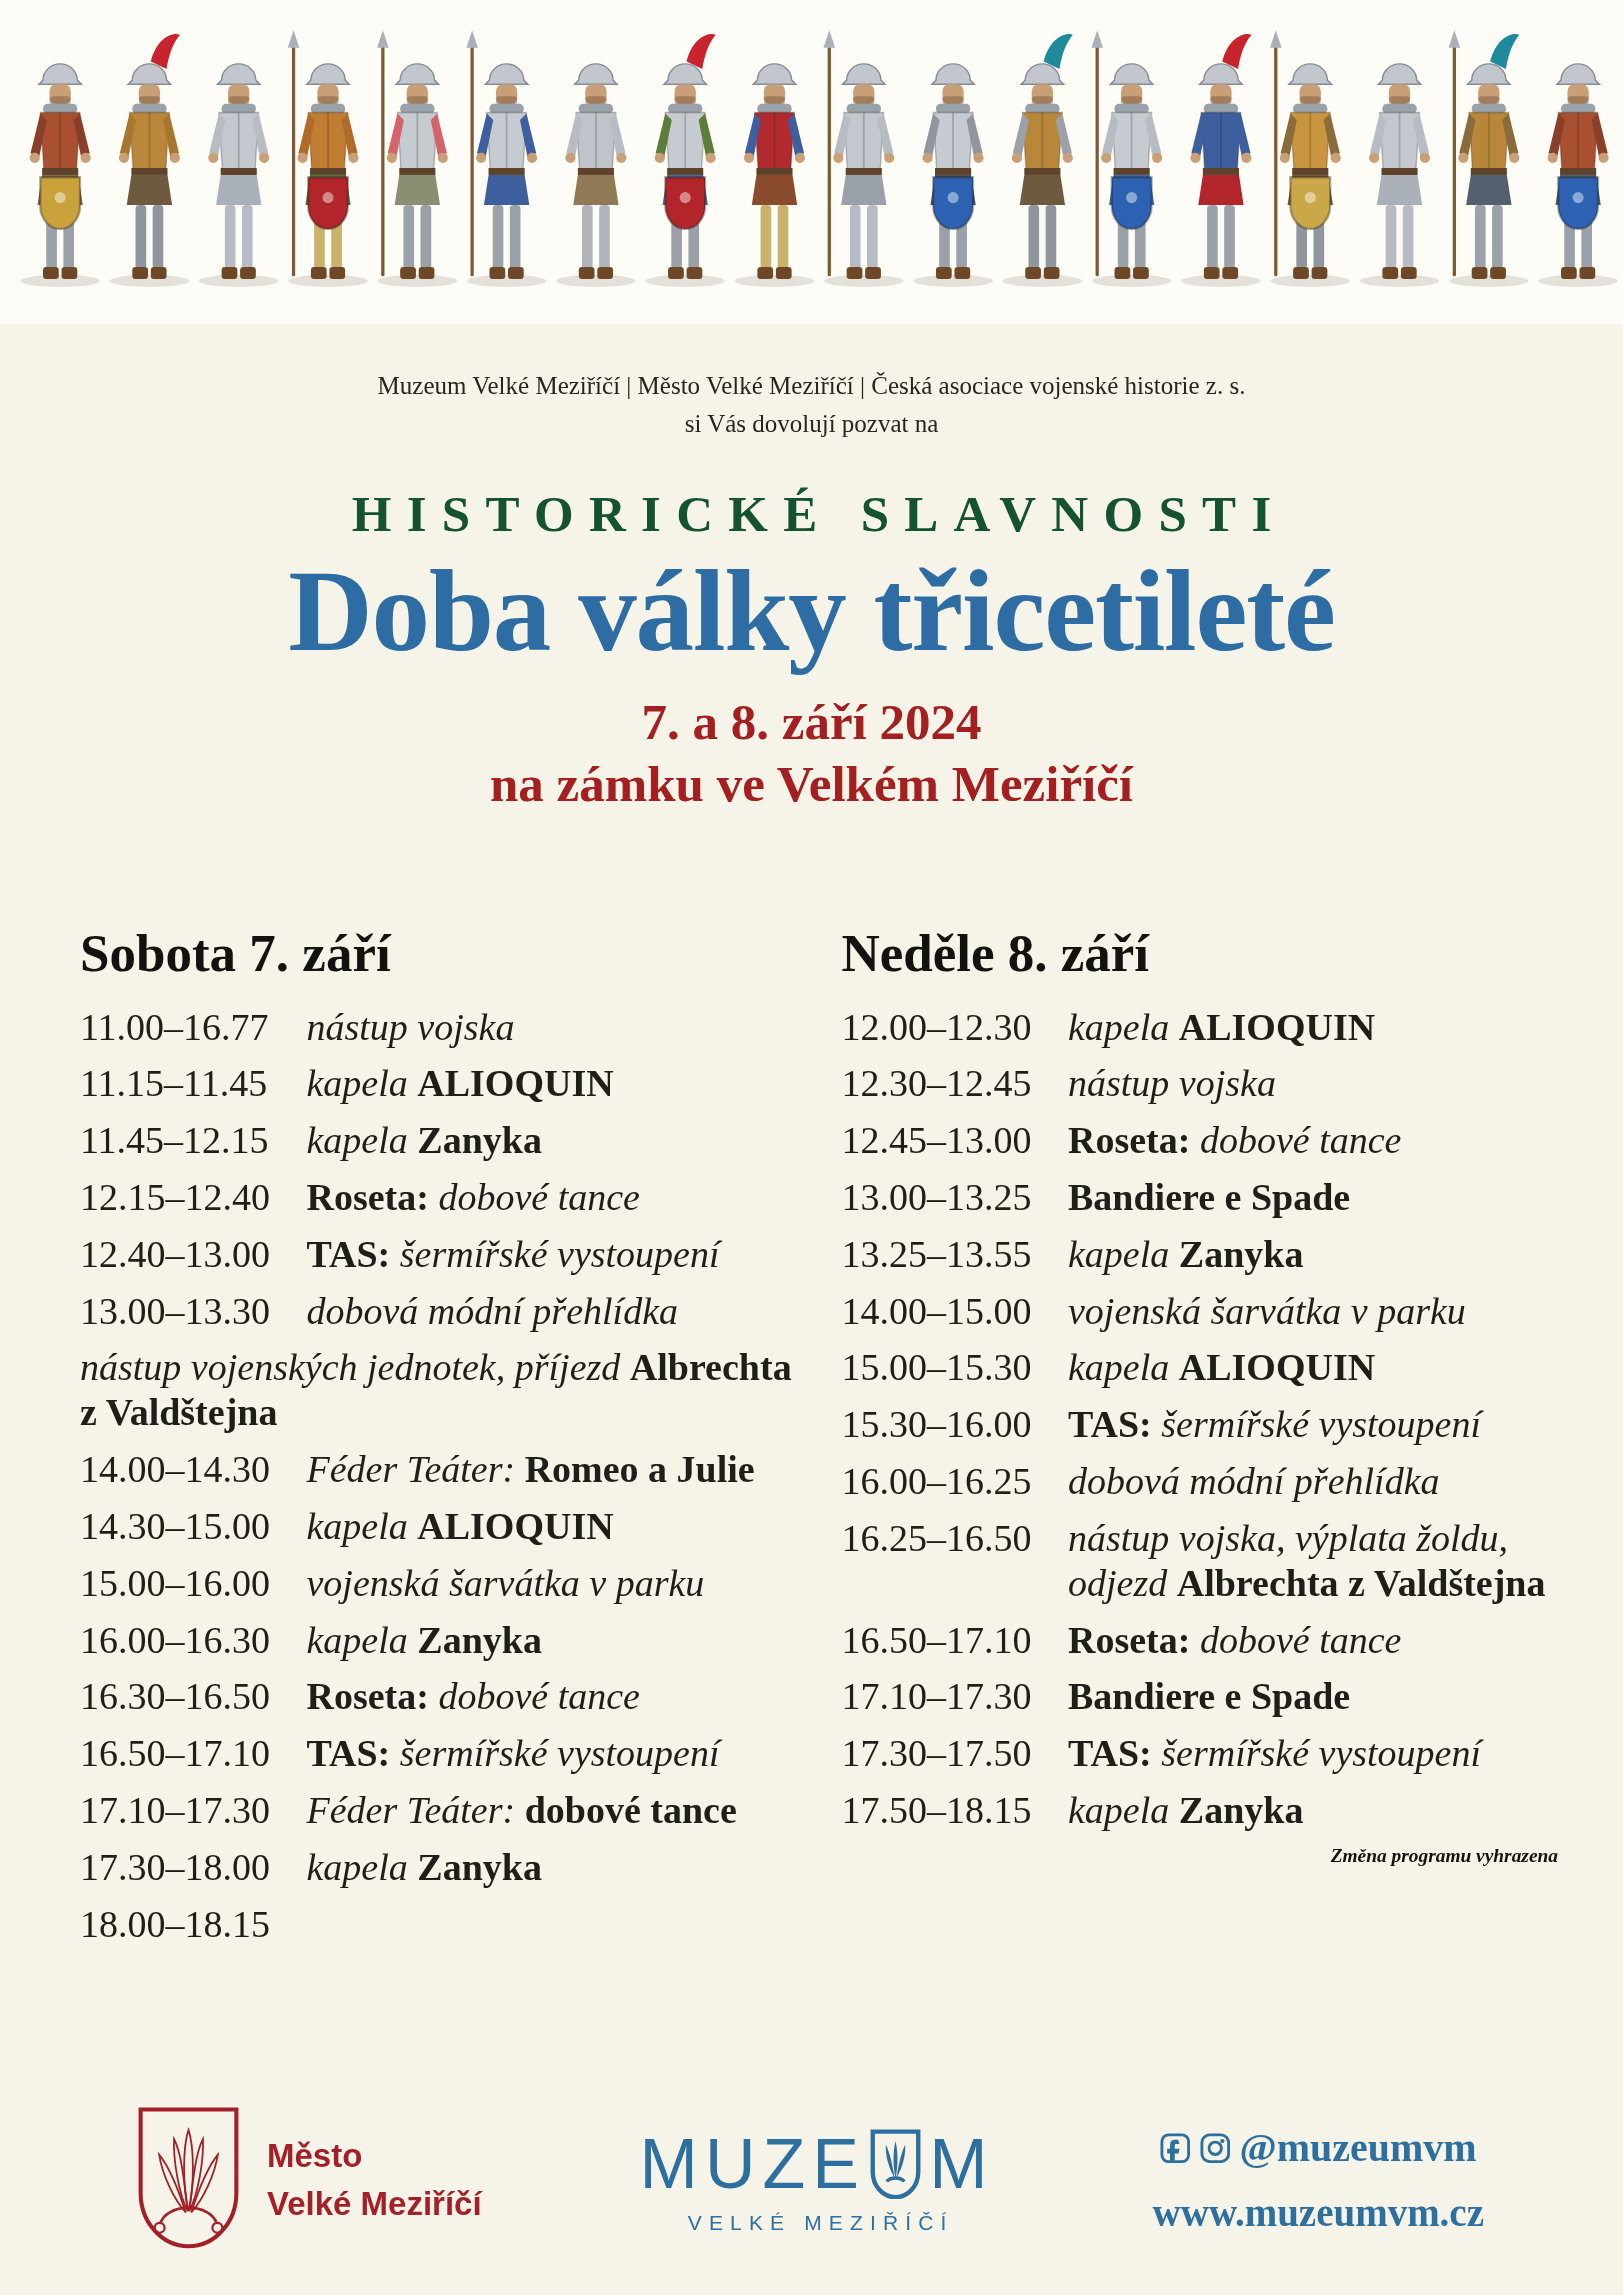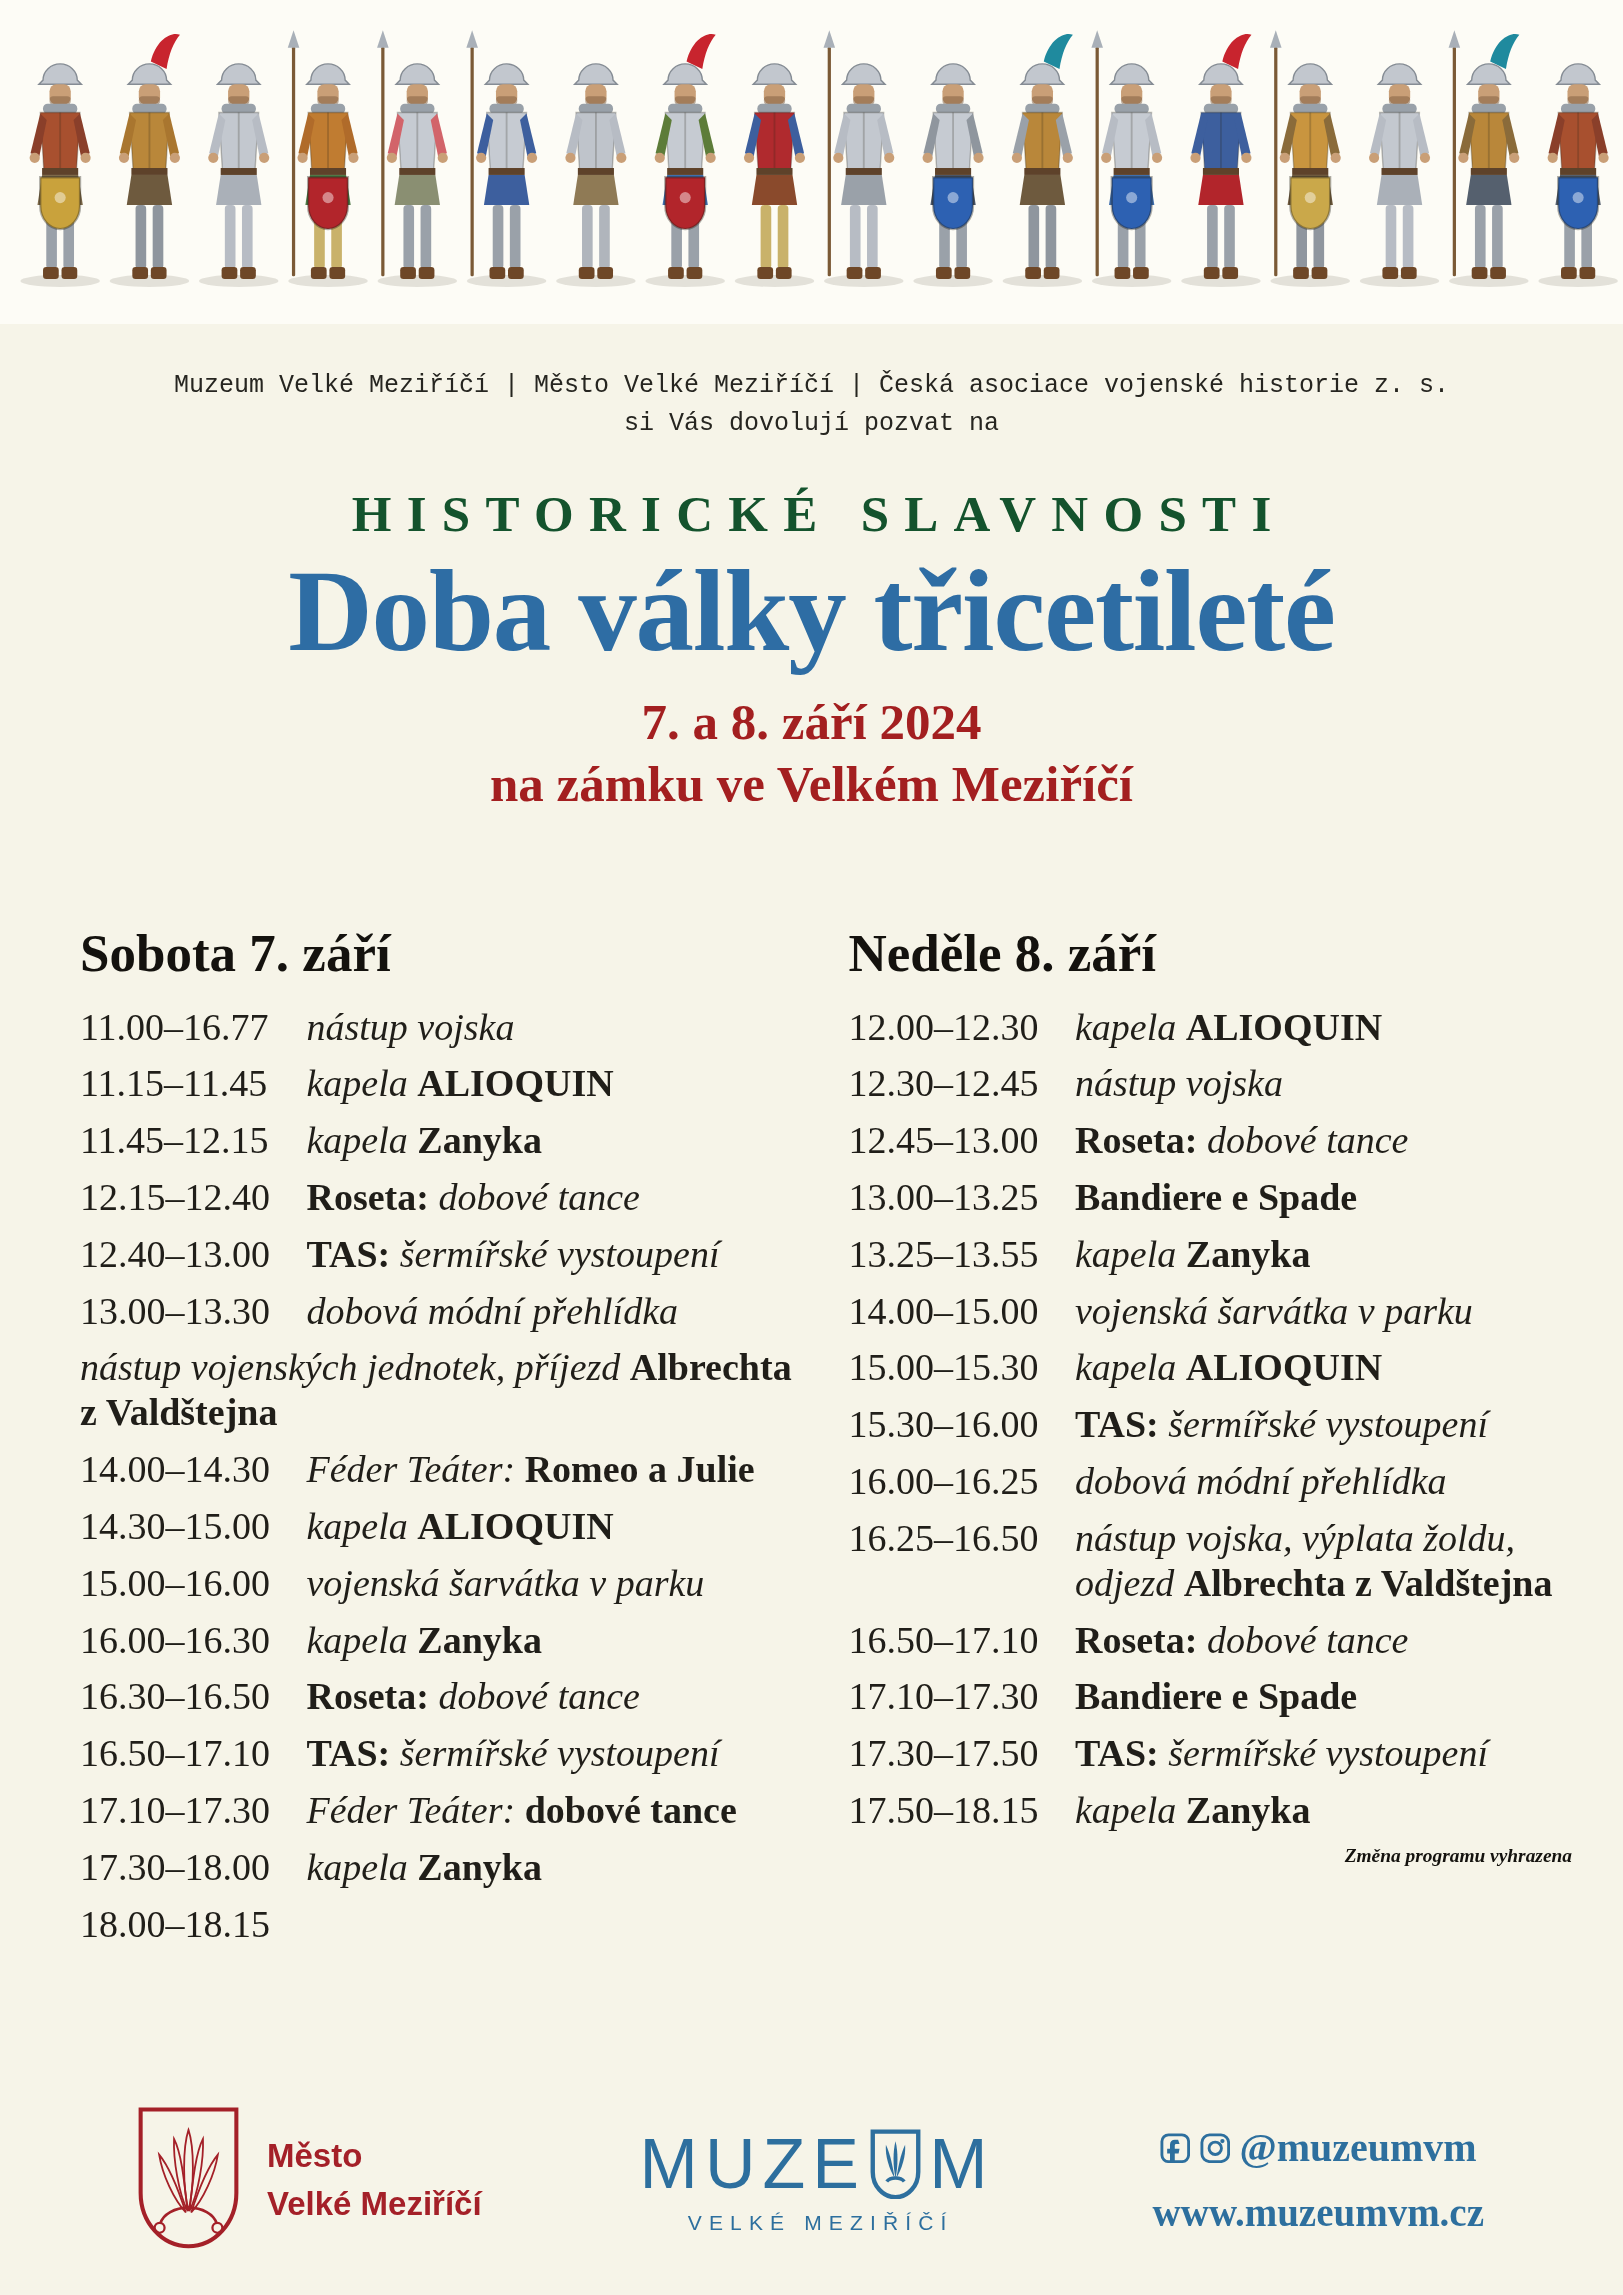--- a/index.html
+++ b/index.html
@@ -4,29 +4,29 @@
 <style>
   html,body{margin:0;padding:0;}
   body{
     width:1623px;height:2295px;position:relative;overflow:hidden;
     background:#f6f4e8;color:#201e19;
     font-family:"Liberation Serif", serif;
   }
   .banner{height:324px;background:#fdfcf6;overflow:hidden;}
   #banner-host svg{display:block;}
 
-  .invite{margin-top:43px;text-align:center;font-size:25px;line-height:1.5;color:#262520;font-family:Liberation Mono, monospace;}
+  .invite{margin-top:43px;text-align:center;font-size:25px;line-height:1.5;color:#262520;}
   .kicker{margin-top:43px;text-align:center;font-size:51px;font-weight:700;
           letter-spacing:.30em;text-indent:.30em;color:#14532d;}
   .main-title{margin:8.3px 0 0;text-align:center;font-size:117px;font-weight:700;
           color:#2e6da4;line-height:1.02;letter-spacing:-0.01em;}
   .date{margin-top:22px;text-align:center;font-size:51px;font-weight:700;color:#a31f20;}
   .venue{margin-top:4.6px;text-align:center;font-size:51px;font-weight:700;color:#a31f20;}
 
-  .schedule{display:flex;gap:45px;margin:111px 51px 0 80px;}
+  .schedule{display:flex;gap:45px;margin:111px 65px 0 80px;}
   .col{flex:1;min-width:0;}
   .col h2{margin:0 0 22px;font-size:53px;font-weight:700;color:#14120e;line-height:1.1;}
   .row{display:flex;margin-bottom:12px;font-size:38px;line-height:1.18;}
   .time{flex:0 0 208px;margin-right:18.5px;white-space:nowrap;}
   .desc{flex:1;}
   .seg-i{font-style:italic;}
   .seg-b{font-weight:700;}
   .note{margin-top:12px;text-align:right;font-size:19.4px;font-weight:700;font-style:italic;color:#14120e;}
 
   .footer{position:absolute;top:2101px;left:0;width:100%;height:157px;box-sizing:border-box;

